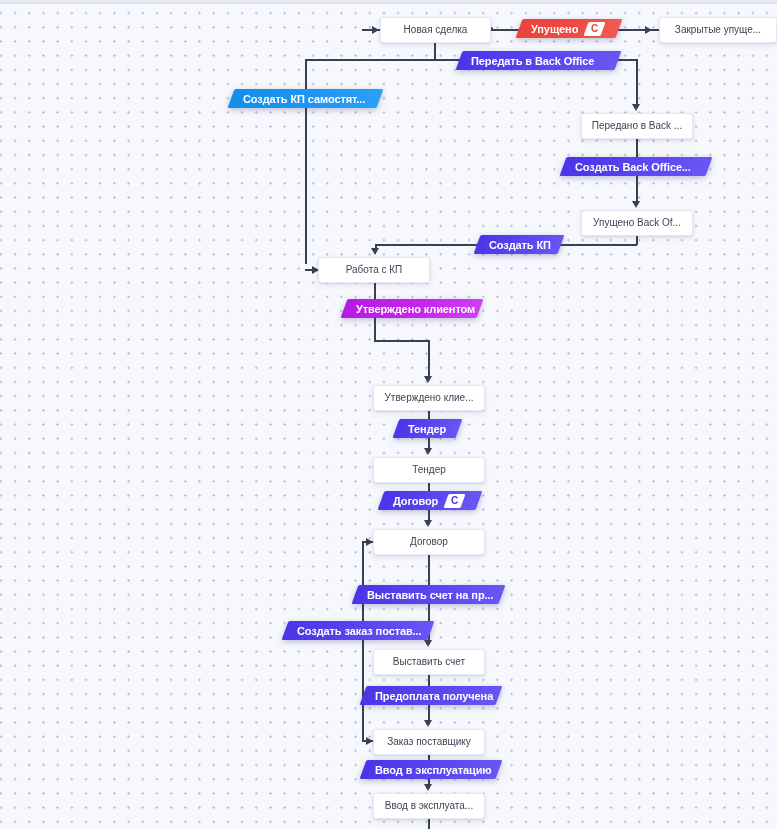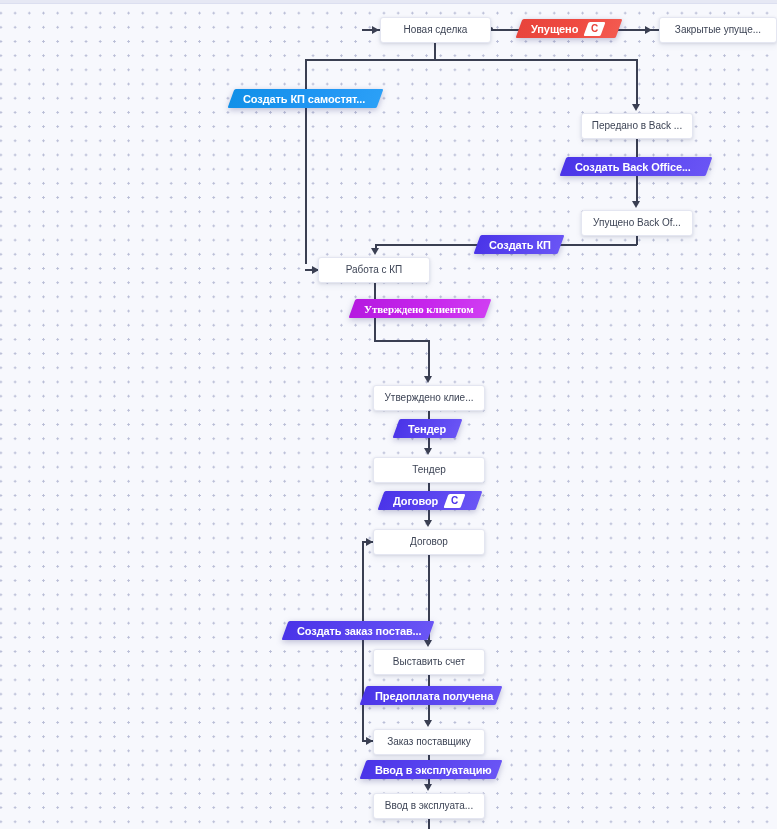--- a/index.html
+++ b/index.html
@@ -241,54 +241,62 @@
   </div>
 
   <div class="badge red" style="left:519px; top:19px; width:100px;align-items:center;">
     <div class="shape"></div>
     <div class="blabel">Упущено</div>
     <div class="chip">
       <span>C</span>
     </div>
   </div>
 
+  <div class="badge purple" style="left:459px; top:51px; width:159px;">
+    <div class="shape"></div>
+    <div class="blabel">Передать в Back Office</div>
+  </div>
 
   <div class="badge blue" style="left:231px; top:89px; width:149px;">
     <div class="shape"></div>
     <div class="blabel">Создать КП самостят...</div>
   </div>
 
   <div class="badge purple" style="left:563px; top:157px; width:146px;">
     <div class="shape"></div>
     <div class="blabel">Создать Back Office...</div>
   </div>
 
   <div class="badge purple" style="left:477px; top:235px; width:84px;">
     <div class="shape"></div>
     <div class="blabel">Создать КП</div>
   </div>
 
-  <div class="badge magenta" style="left:352px; top:299px; width:136px;font-family:Liberation Serif, serif;">
+  <div class="badge magenta" style="left:344px; top:299px; width:136px;">
     <div class="shape"></div>
     <div class="blabel">Утверждено клиентом</div>
   </div>
 
   <div class="badge purple" style="left:396px; top:419px; width:63px;">
     <div class="shape"></div>
     <div class="blabel">Тендер</div>
   </div>
 
   <div class="badge purple" style="left:381px; top:491px; width:98px;">
     <div class="shape"></div>
     <div class="blabel">Договор</div>
     <div class="chip">
       <span>C</span>
     </div>
   </div>
 
+  <div class="badge purple" style="left:355px; top:585px; width:147px;">
+    <div class="shape"></div>
+    <div class="blabel">Выставить счет на пр...</div>
+  </div>
 
   <div class="badge purple" style="left:285px; top:621px; width:146px;">
     <div class="shape"></div>
     <div class="blabel">Создать заказ постав...</div>
   </div>
 
   <div class="badge purple" style="left:363px; top:686px; width:136px;">
     <div class="shape"></div>
     <div class="blabel">Предоплата получена</div>
   </div>

